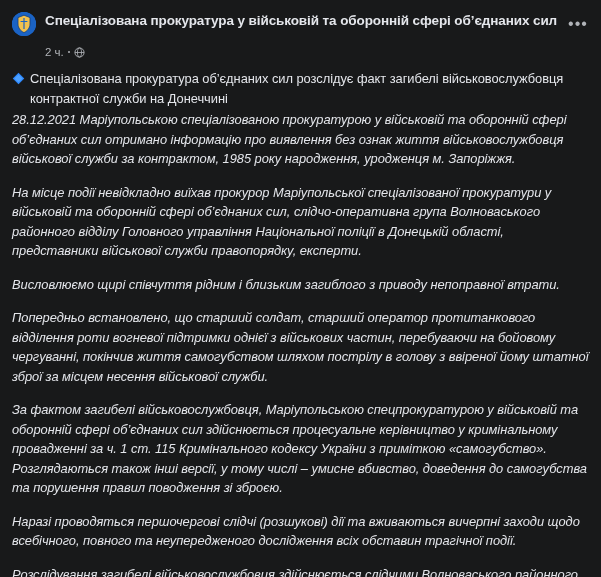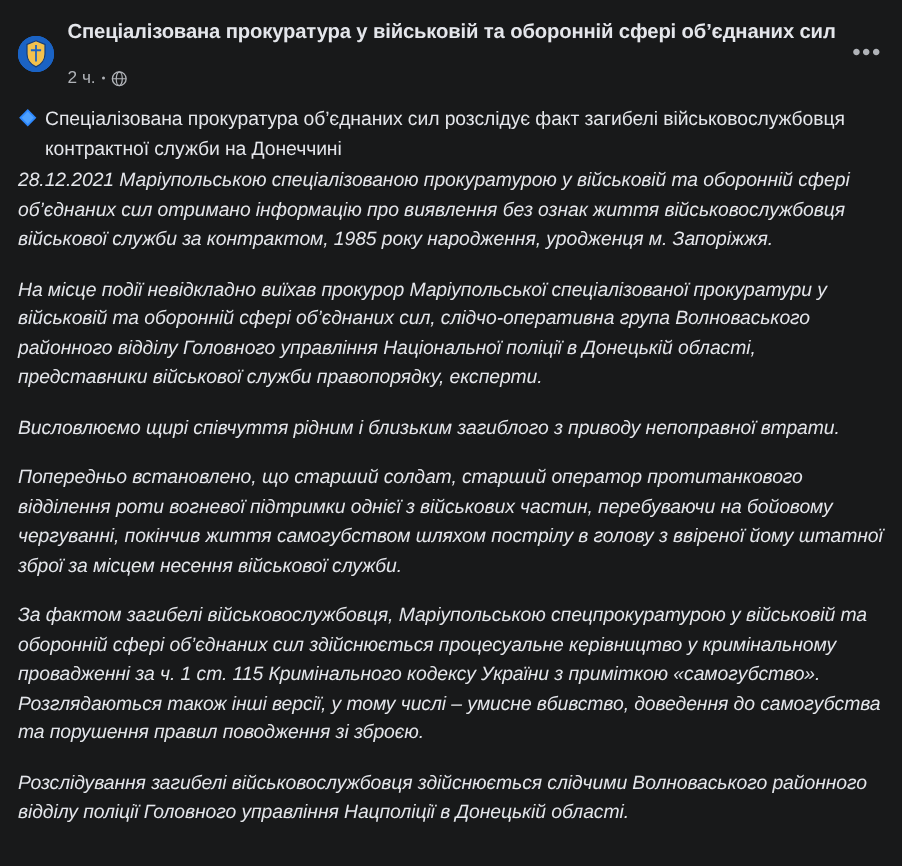--- a/index.html
+++ b/index.html
@@ -16,21 +16,21 @@
     color: #e4e6eb;
   }
   .post {
     width: 601px;
     height: 577px;
     background: #18191a;
     padding: 10px 12px 0 12px;
   }
   .post-header {
     display: flex;
-    align-items: center;
+    align-items: flex-start;
     gap: 9px;
     padding: 2px 0 2px 0;
   }
   .avatar {
     width: 24px;
     height: 24px;
     border-radius: 50%;
     background: #1877f2;
     flex: 0 0 24px;
     position: relative;
@@ -162,16 +162,17 @@
         </svg>
       </span>
       <span class="lead-text">Спеціалізована прокуратура об’єднаних сил розслідує факт загибелі військовослужбовця контрактної служби на Донеччині</span>
     </div>
 
     <p>28.12.2021 Маріупольською спеціалізованою прокуратурою у військовій та оборонній сфері об’єднаних сил отримано інформацію про виявлення без ознак життя військовослужбовця військової служби за контрактом, 1985 року народження, уродженця м. Запоріжжя.</p>
     <p>На місце події невідкладно виїхав прокурор Маріупольської спеціалізованої прокуратури у військовій та оборонній сфері об’єднаних сил, слідчо-оперативна група Волноваського районного відділу Головного управління Національної поліції в Донецькій області, представники військової служби правопорядку, експерти.</p>
     <p>Висловлюємо щирі співчуття рідним і близьким загиблого з приводу непоправної втрати.</p>
     <p>Попередньо встановлено, що старший солдат, старший оператор протитанкового відділення роти вогневої підтримки однієї з військових частин, перебуваючи на бойовому чергуванні, покінчив життя самогубством шляхом пострілу в голову з ввіреної йому штатної зброї за місцем несення військової служби.</p>
     <p>За фактом загибелі військовослужбовця, Маріупольською спецпрокуратурою у військовій та оборонній сфері об’єднаних сил здійснюється процесуальне керівництво у кримінальному провадженні за ч. 1 ст. 115 Кримінального кодексу України з приміткою «самогубство». Розглядаються також інші версії, у тому числі – умисне вбивство, доведення до самогубства та порушення правил поводження зі зброєю.</p>
+    <p>Наразі проводяться першочергові слідчі (розшукові) дії та вживаються вичерпні заходи щодо всебічного, повного та неупередженого дослідження всіх обставин трагічної події.</p>
     <p>Розслідування загибелі військовослужбовця здійснюється слідчими Волноваського районного відділу поліції Головного управління Нацполіції в Донецькій області.</p>
 
   </div>
 </div>
 
 </body></html>

